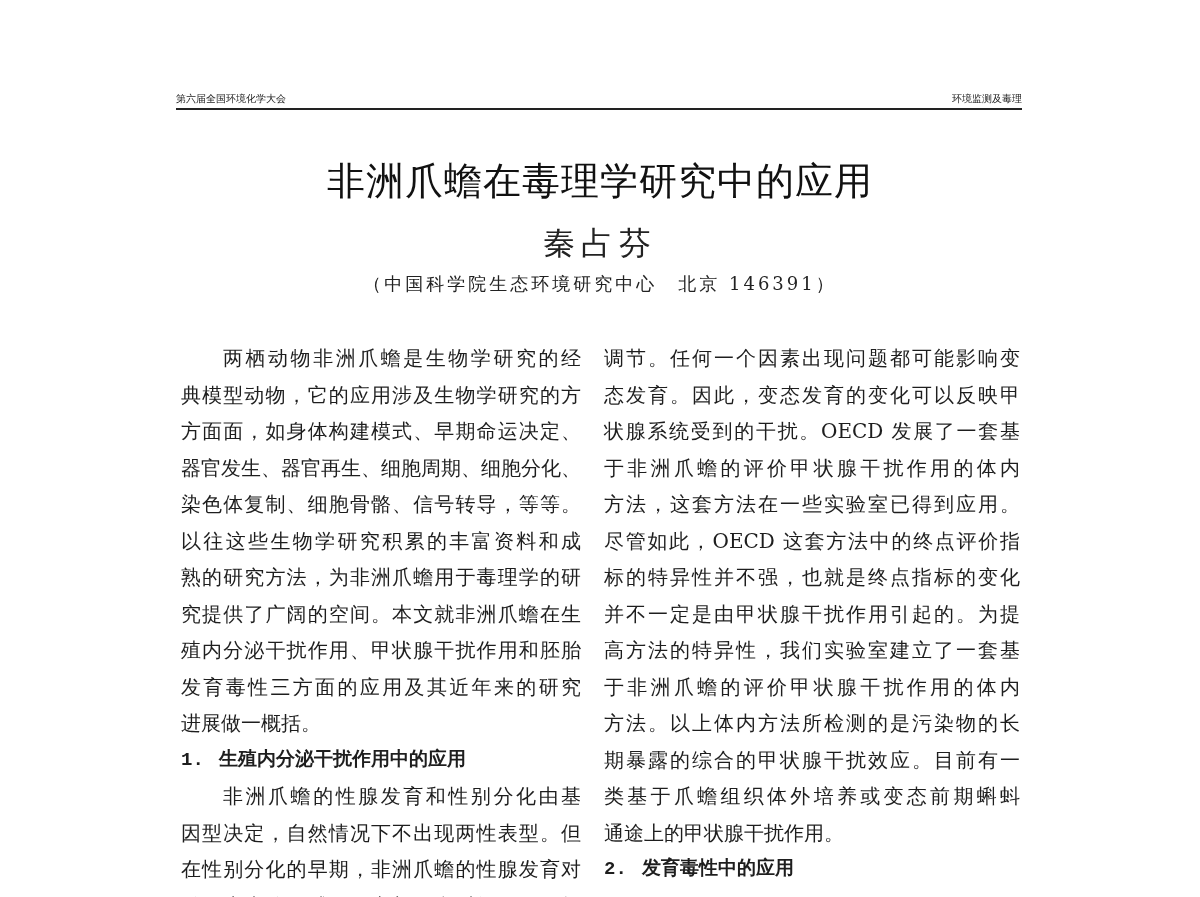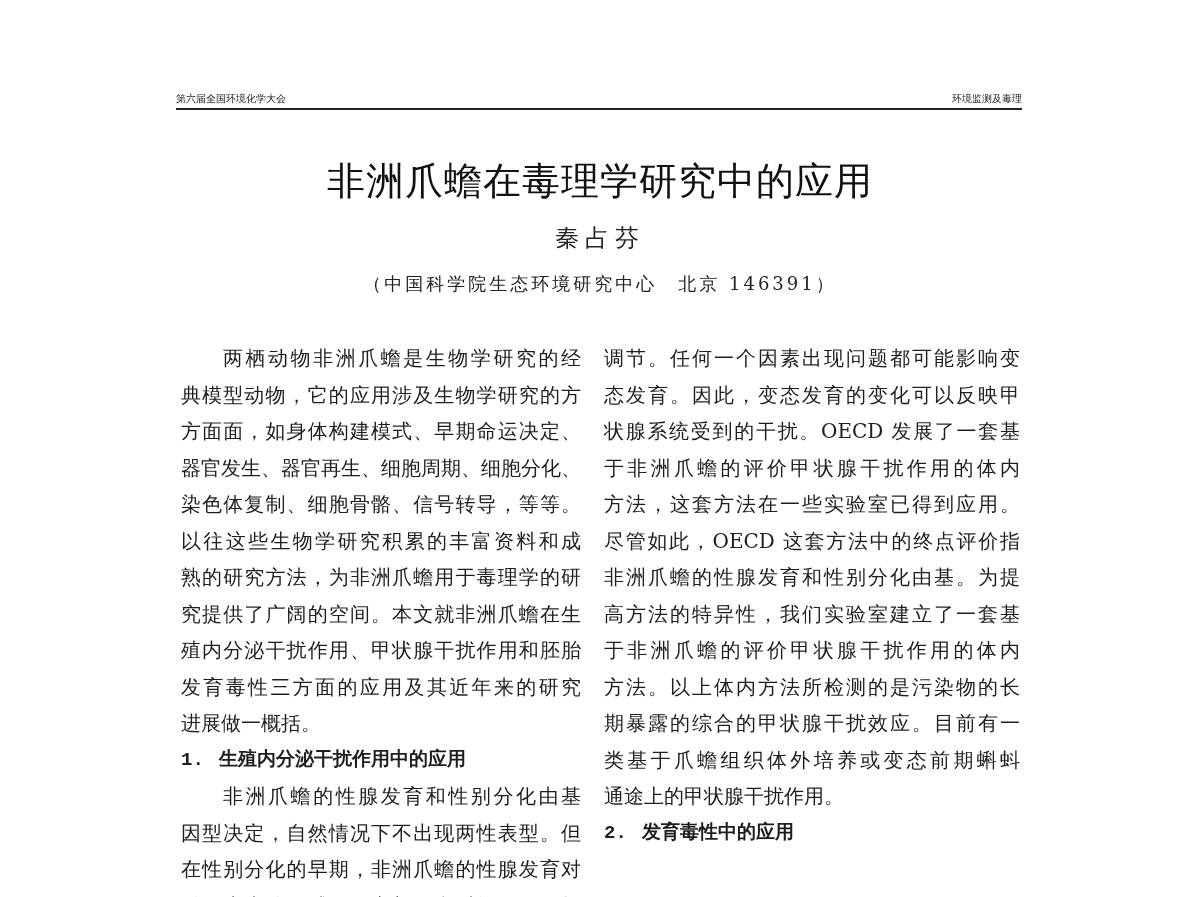--- a/index.html
+++ b/index.html
@@ -41,21 +41,21 @@
       font-size: 38px;
       letter-spacing: 1px;
       color: #111;
     }
     .author {
       position: absolute;
       left: 0;
       top: 222px;
       width: 1200px;
       text-align: center;
-      font-size: 24px;
+      font-size: 32px;
       letter-spacing: 6px;
       color: #222;
     }
     .affil {
       position: absolute;
       left: 0;
       top: 272px;
       width: 1200px;
       text-align: center;
       font-size: 18px;
@@ -123,21 +123,22 @@
   <span class="line">雌激素十分敏感，一定剂量和时间的作用能</span>
 </div>
 
 <div class="col col-right">
   <span class="line">调节。任何一个因素出现问题都可能影响变</span>
   <span class="line">态发育。因此，变态发育的变化可以反映甲</span>
   <span class="line">状腺系统受到的干扰。OECD 发展了一套基</span>
   <span class="line">于非洲爪蟾的评价甲状腺干扰作用的体内</span>
   <span class="line">方法，这套方法在一些实验室已得到应用。</span>
   <span class="line">尽管如此，OECD 这套方法中的终点评价指</span>
-  <span class="line">非洲爪蟾的性腺发育和性别分化由基。为提</span>
+  <span class="line">标的特异性并不强，也就是终点指标的变化</span>
+  <span class="line">并不一定是由甲状腺干扰作用引起的。为提</span>
   <span class="line">高方法的特异性，我们实验室建立了一套基</span>
   <span class="line">于非洲爪蟾的评价甲状腺干扰作用的体内</span>
   <span class="line">方法。以上体内方法所检测的是污染物的长</span>
   <span class="line">期暴露的综合的甲状腺干扰效应。目前有一</span>
   <span class="line">类基于爪蟾组织体外培养或变态前期蝌蚪</span>
   <span class="line last">通途上的甲状腺干扰作用。</span>
   <div class="heading">
     <span class="num">2.</span><span>发育毒性中的应用</span>
   </div>
 </div>

